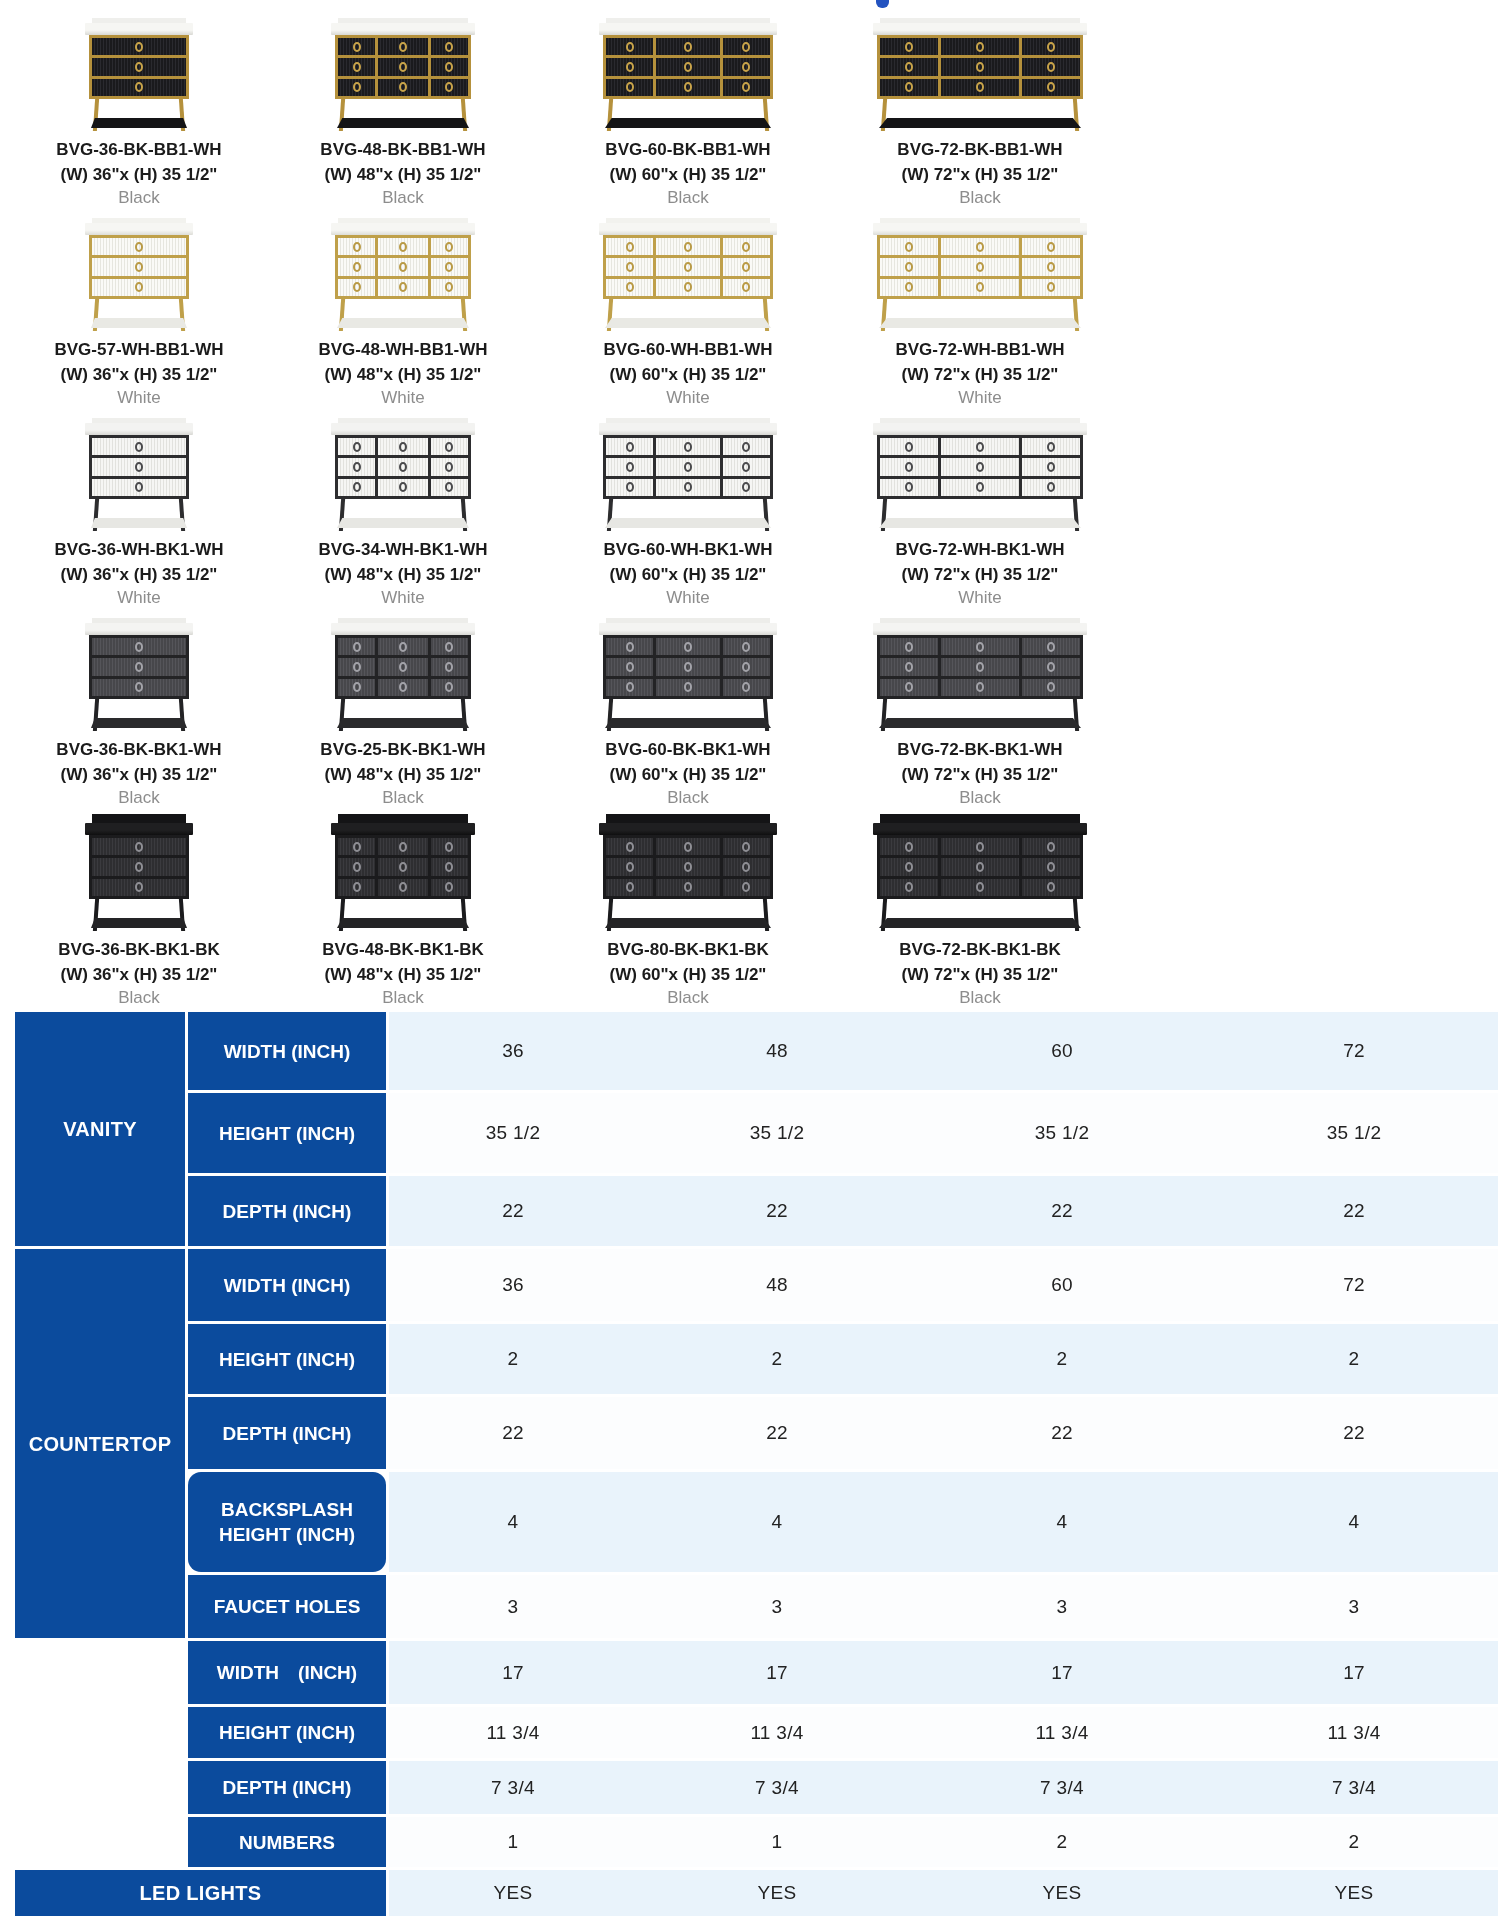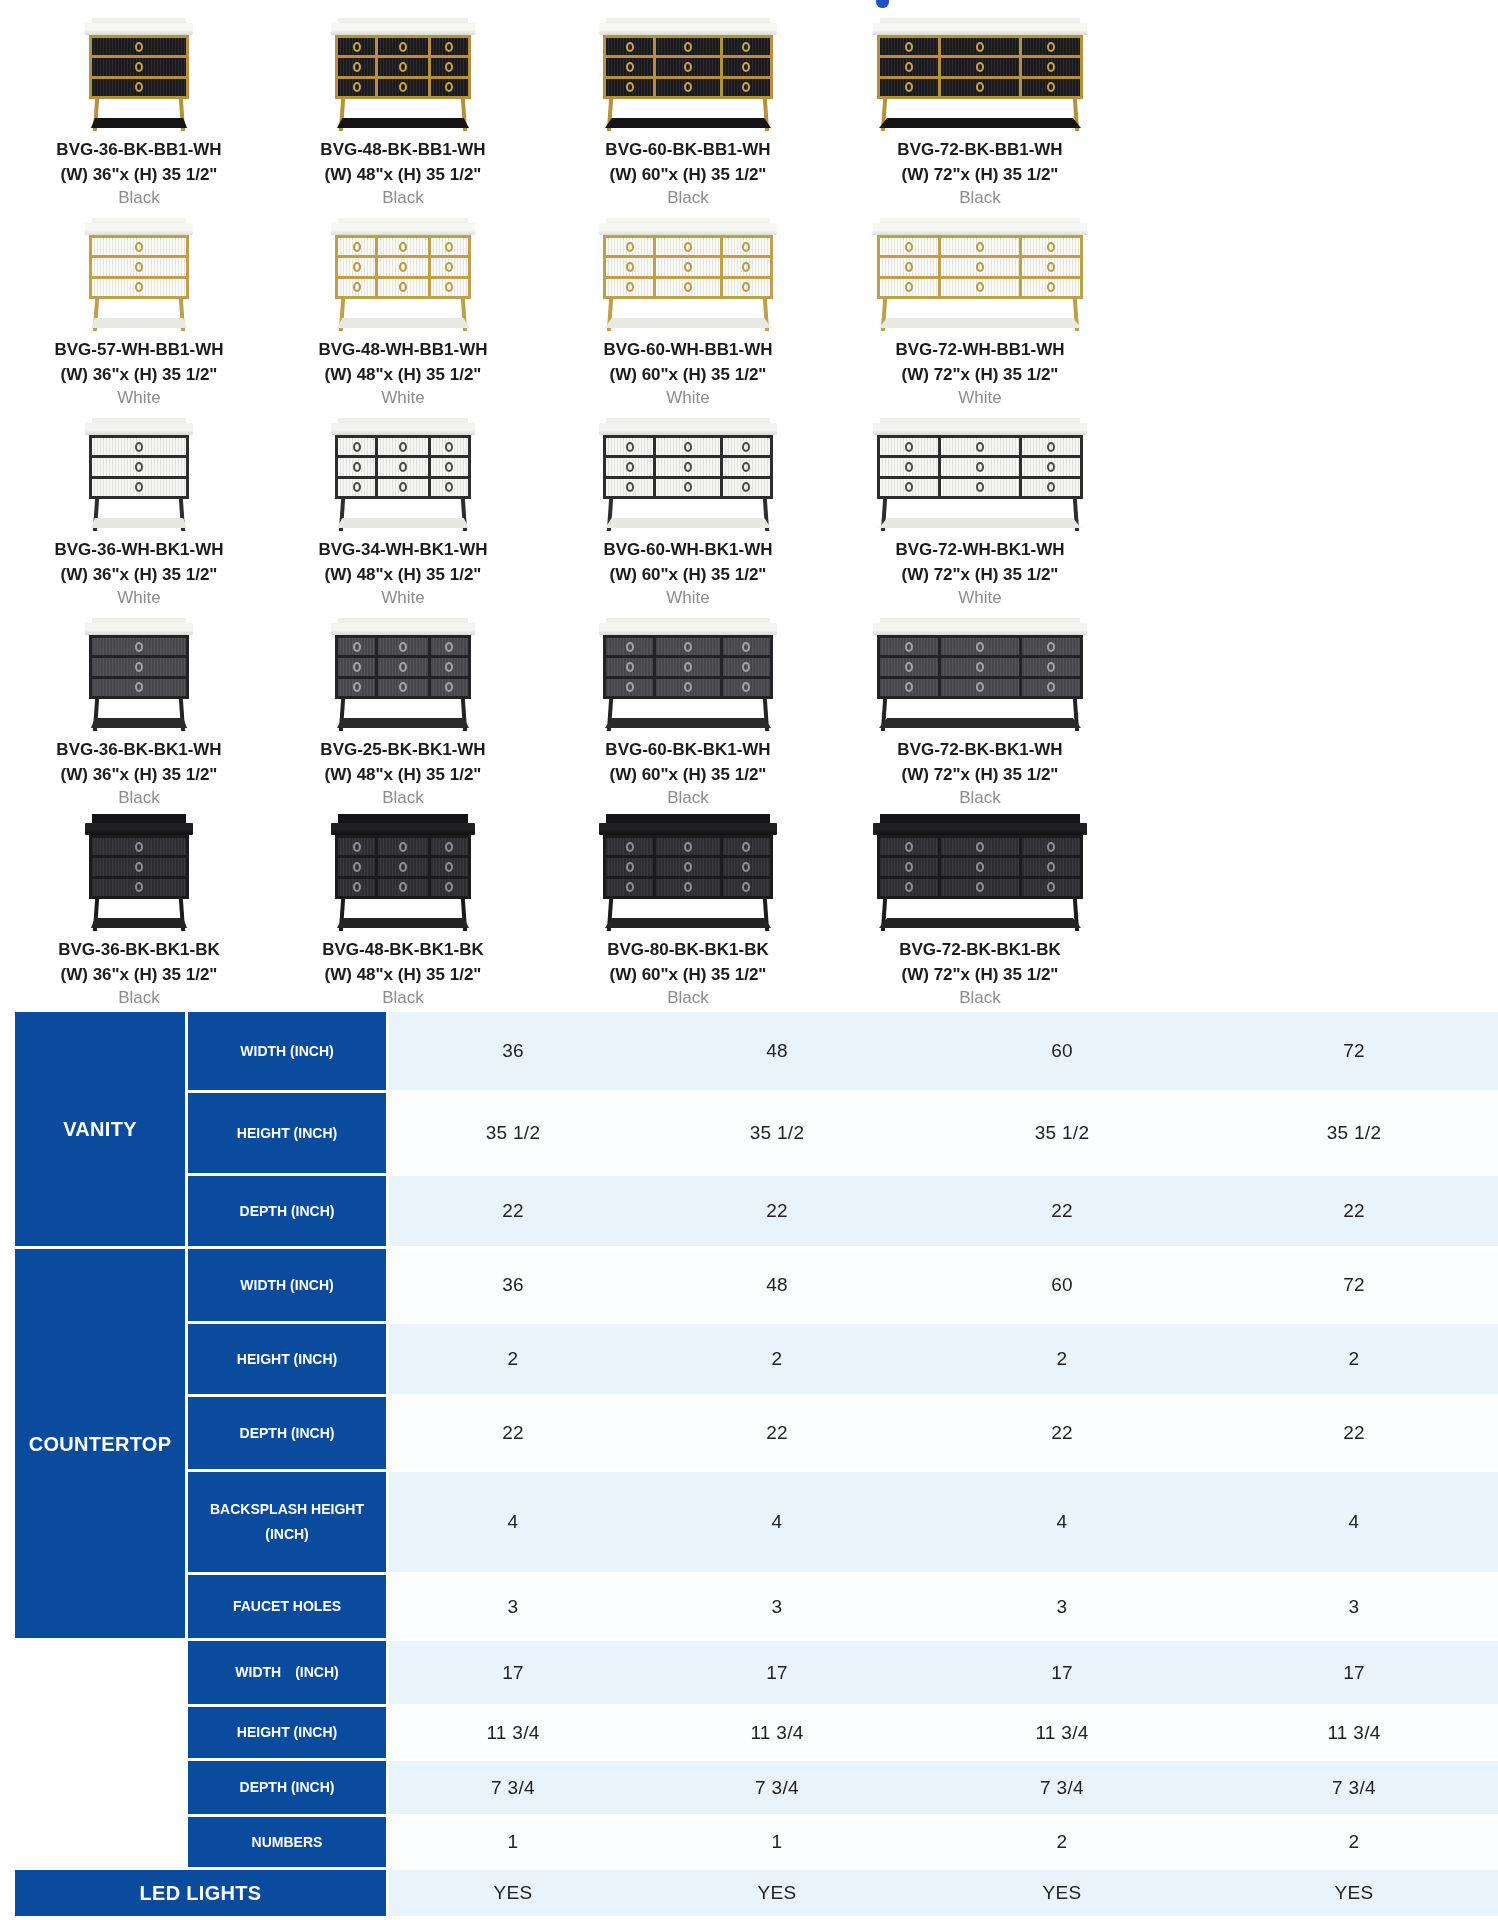--- a/index.html
+++ b/index.html
@@ -36,21 +36,21 @@
   .shelf { position:absolute; left:2px; right:2px; bottom:4px; height:10px;
     clip-path:polygon(4% 0,96% 0,100% 100%,0 100%); }
 
   
   .spec-grid { --blue:#0b4b9d; display:grid; margin-top:0;
     grid-template-columns:170px 198px 248px 280px 290px 294px;
     gap:3px; }
   .blue-cell { background:var(--blue); color:#fff; display:flex; align-items:center;
     justify-content:center; text-align:center; font-weight:bold; }
   .section-label { font-size:20px; letter-spacing:.3px; line-height:26px; padding:0 8px; }
-  .sub-label { font-size:14px; line-height:25px; padding:0 6px; }
+  .sub-label { font-size:19px; line-height:25px; padding:0 6px; }
   .data-row { grid-column:3/7; display:grid; grid-template-columns:248px 280px 290px 294px; }
   .data-val { display:flex; align-items:center; justify-content:center; font-size:19px;
     color:#222; letter-spacing:.3px; }
   .band-tint { background:#e9f3fb; }
   .band-white { background:#fcfdfe; }
 
   :root { --blue:#0b4b9d; }
 </style>
 </head>
 <body>
@@ -872,21 +872,21 @@
         <div class="data-val">2</div>
         <div class="data-val">2</div>
       </div>
       <div class="blue-cell sub-label" style="grid-area: 6 / 2;">DEPTH (INCH)</div>
       <div class="data-row band-white" style="grid-row: 6;">
         <div class="data-val">22</div>
         <div class="data-val">22</div>
         <div class="data-val">22</div>
         <div class="data-val">22</div>
       </div>
-      <div class="blue-cell sub-label" style="grid-area: 7 / 2;">BACKSPLASH HEIGHT (INCH)</div>
+      <div class="blue-cell sub-label" style="grid-area: 7 / 2; border-radius: 13px;">BACKSPLASH HEIGHT (INCH)</div>
       <div class="data-row band-tint" style="grid-row: 7;">
         <div class="data-val">4</div>
         <div class="data-val">4</div>
         <div class="data-val">4</div>
         <div class="data-val">4</div>
       </div>
       <div class="blue-cell sub-label" style="grid-area: 8 / 2;">FAUCET HOLES</div>
       <div class="data-row band-white" style="grid-row: 8;">
         <div class="data-val">3</div>
         <div class="data-val">3</div>

